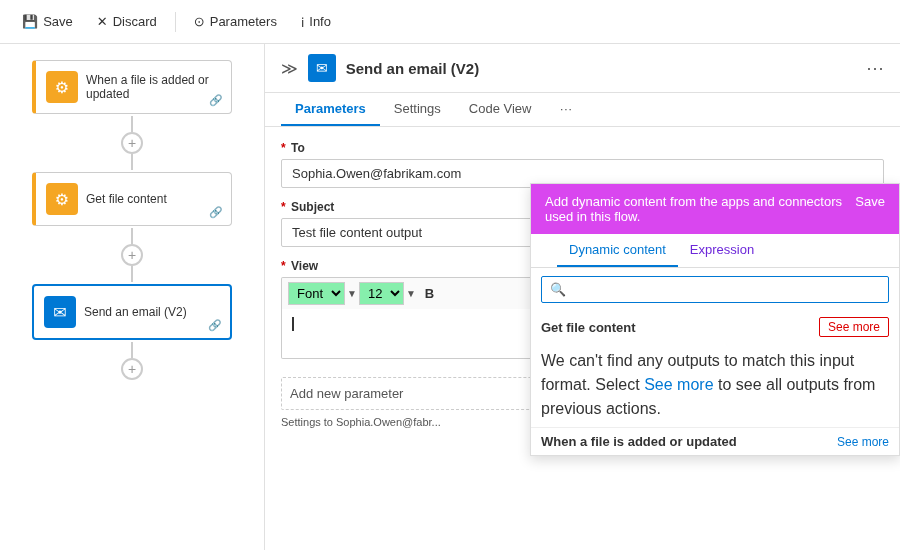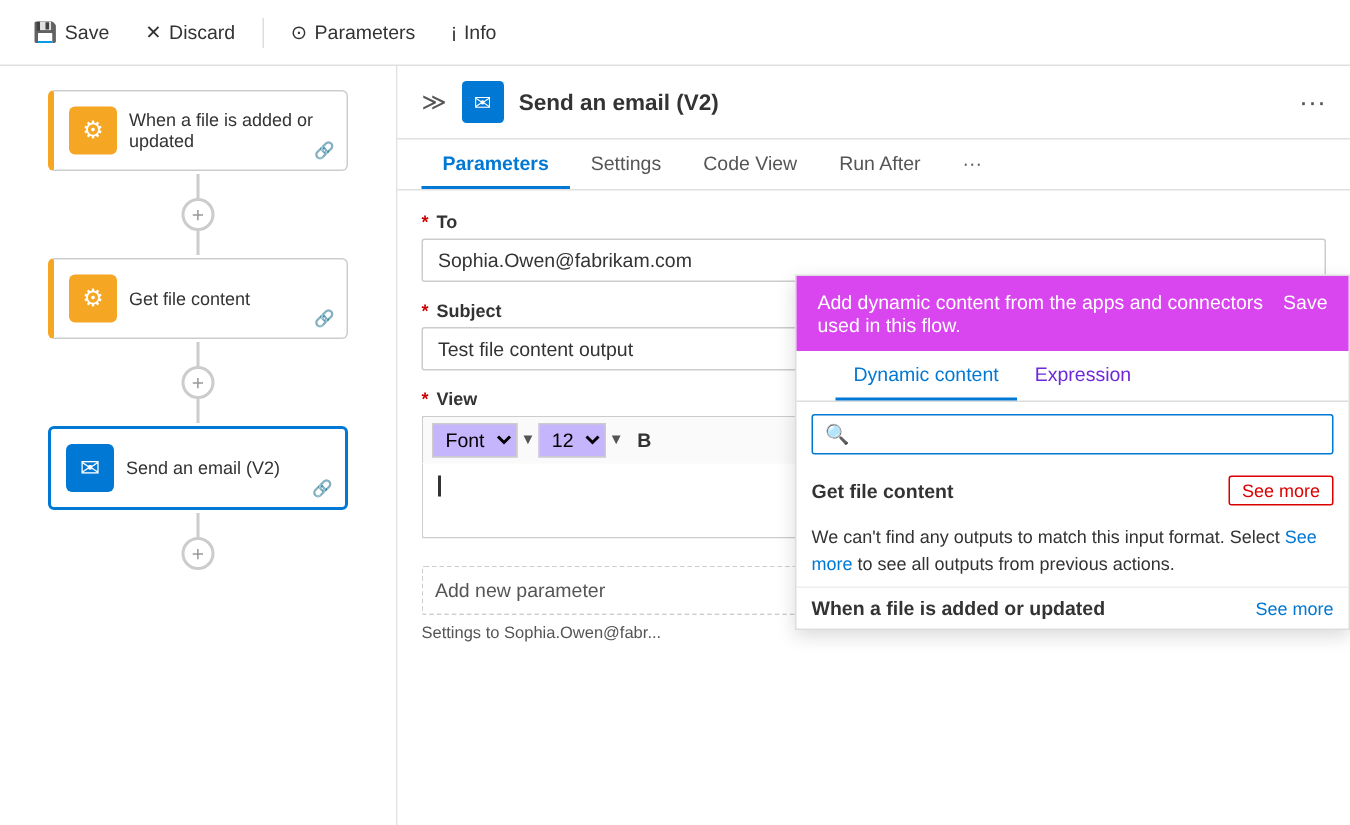--- a/index.html
+++ b/index.html
@@ -116,21 +116,21 @@
     .body-toolbar {
       display: flex; align-items: center; gap: 2px;
       border: 1px solid #ccc; border-bottom: none; border-radius: 2px 2px 0 0;
       padding: 4px 6px; background: #fafafa;
     }
     .body-toolbar-btn {
       padding: 2px 6px; background: none; border: 1px solid transparent;
       cursor: pointer; font-size: 13px; color: #333;
     }
     .body-select {
-      padding: 2px 4px; border: 1px solid #ccc; background: #c4b5fd;
+      padding: 2px 4px; border: 1px solid #ccc; background: #86efac;
       font-size: 13px; cursor: pointer;
     }
     .body-textarea {
       width: 100%; border: 1px solid #ccc; border-top: none;
       border-radius: 0 0 2px 2px; padding: 8px 10px;
       font-size: 13px; min-height: 50px; resize: none;
     }
     .cursor-line {
       display: inline-block; width: 2px; height: 14px;
       background: #333; animation: blink 1s infinite;
@@ -188,21 +188,21 @@
     .popup-section-header {
       display: flex; justify-content: space-between; align-items: center;
       padding: 6px 10px;
     }
     .popup-section-title { font-size: 13px; color: #333; font-weight: 600; }
     .see-more-btn {
       background: none; border: 1px solid #d00; color: #d00;
       padding: 2px 8px; font-size: 12px; cursor: pointer; border-radius: 2px;
     }
     .popup-msg {
-      padding: 6px 10px; font-size: 12px; color: #333; line-height: 1.5;
+      padding: 6px 10px; font-size: 16px; color: #333; line-height: 1.5;
     }
     .popup-msg .see-more-inline { color: #0078d4; cursor: pointer; }
     .popup-section-header2 {
       display: flex; justify-content: space-between; align-items: center;
       padding: 6px 10px; border-top: 1px solid #eee;
     }
     .see-more-btn2 {
       background: none; border: none; color: #0078d4;
       font-size: 12px; cursor: pointer; padding: 0;
     }
@@ -283,21 +283,20 @@
       <button class="collapse-btn">≫</button>
       <div class="rp-title-icon">✉</div>
       <span class="rp-title">Send an email (V2)</span>
       <button class="rp-more">···</button>
     </div>
 
     <div class="tabs">
       <button class="tab active">Parameters</button>
       <button class="tab">Settings</button>
       <button class="tab">Code View</button>
-      <button class="tab">Run After</button>
       <button class="tab">···</button>
     </div>
 
     <div class="form-area">
 
       <div class="form-group">
         <label class="form-label">
           <span class="required">*</span>
           <span>To</span>
         </label>

